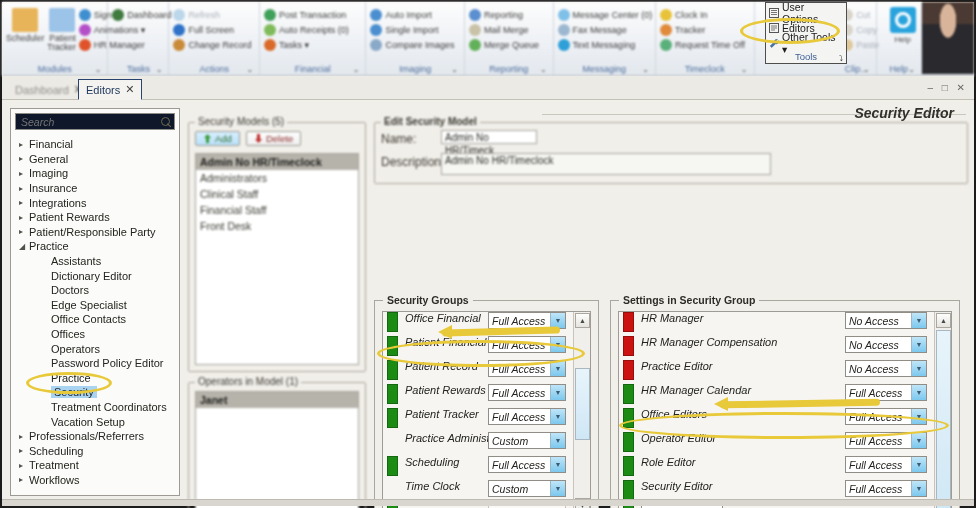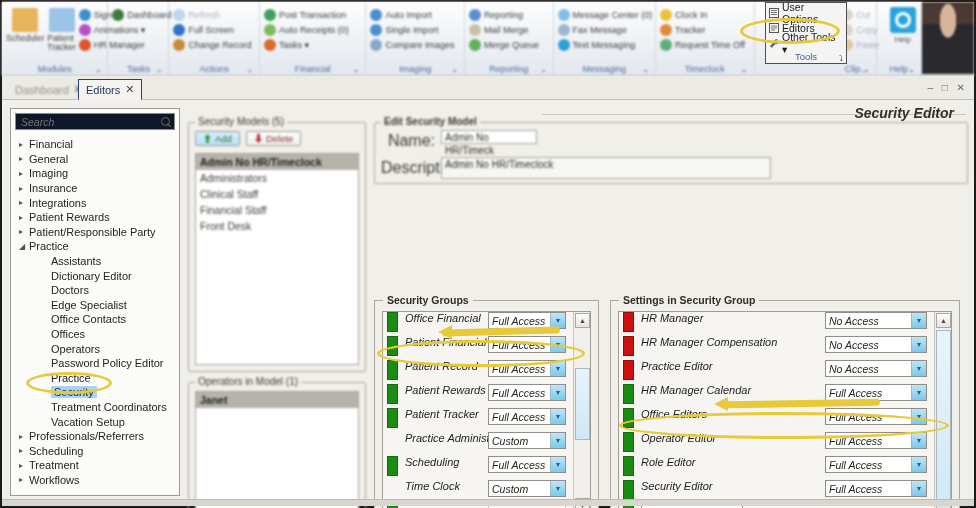--- a/index.html
+++ b/index.html
@@ -26,21 +26,21 @@
   .rgroup {
     display:flex; flex-direction:column; justify-content:space-between;
     border-right:1px solid #cfd6de; padding:2px 4px 0 4px;
     min-width:0;
   }
   .rgroup-body { display:flex; align-items:flex-start; gap:3px; padding-top:2px;}
   .rgroup-title { text-align:center; font-size:9px; color:#4a6a9a; padding-bottom:1px; position:relative;}
   .rgroup-title .dlg { position:absolute; right:2px; bottom:1px; font-size:8px; color:#555;}
   .bigbtn { display:flex; flex-direction:column; align-items:center; width:40px; padding-top:2px;}
   .bigbtn .ico { width:26px; height:24px; border-radius:2px; }
-  .bigbtn .lbl { font-size:8.5px; color:#3b3b3b; text-align:left; line-height:1.05; margin-top:2px;}
+  .bigbtn .lbl { font-size:8.5px; color:#3b3b3b; text-align:right; line-height:1.05; margin-top:2px;}
   .smcol { display:flex; flex-direction:column; gap:3px; padding-top:3px;}
   .smbtn { display:flex; align-items:center; gap:3px; font-size:9px; color:#3b3b3b; white-space:nowrap;}
   .smbtn .sico { width:12px; height:12px; border-radius:50%; flex:none;}
   .smbtn.dim { color:#a9b0ba; }
 
   
   .tools-box {
     position:absolute; left:763px; top:0px; width:82px; height:62px;
     background:#f4f4f2; border:1px solid #4d4d4d; z-index:6;
     display:flex; flex-direction:column; justify-content:space-between;
@@ -101,42 +101,42 @@
   .minibtn.del { background:linear-gradient(#fdfdfd,#efefef); color:#8d2b2b;}
   .listbox { position:absolute; left:6px; right:6px; top:30px; bottom:6px; background:#fff; border:1px solid #a5a39c; overflow:hidden;}
   .listbox.nobtn { top:8px; }
   .litem { height:16px; line-height:16px; padding-left:4px; font-size:10.5px; color:#3a3a33;}
   .litem.sel { background:#b6b3ab; color:#1e1e1a; font-weight:bold;}
 
   
   .esm { position:absolute; left:372px; top:22px; right:6px; height:62px; }
   .esm .cap { position:absolute; top:-7px; left:6px; background:#f1efe9; padding:0 3px; font-size:10px; color:#3a3831; font-weight:bold;}
   .fieldrow { display:flex; align-items:flex-start; gap:6px; padding-left:6px; margin-top:7px;}
-  .flabel { width:54px; text-align:right; font-size:16px; color:#3a3831; padding-top:2px;}
+  .flabel { width:54px; font-size:12px; color:#3a3831; padding-top:2px;}
   .ftext { width:96px; height:14px; background:#fff; border:1px solid #a5a39c; font-size:10px; padding:0 3px; color:#2d2d28; line-height:13px;}
   .ftextarea { width:330px; height:22px; background:#f6f6f3; border:1px solid #a5a39c; font-size:10px; padding:1px 3px; color:#2d2d28;}
 
   
   .panel { position:absolute; border:1px solid #a9a69e; background:#f1efe9; }
   .panel > .cap { position:absolute; top:-7px; left:8px; background:#f1efe9; padding:0 4px; font-size:10.5px; font-weight:bold; color:#2e2c27;}
   #sec-groups { left:372px; top:200px; width:225px; height:298px; }
   #sec-settings { left:608px; top:200px; width:350px; height:298px; }
 
   .rowlist { position:absolute; left:7px; right:7px; top:10px; bottom:0px; background:#f6f5f2; border:1px solid #9e9c95; overflow:hidden;}
   .rowlist .rows { position:absolute; left:0; right:18px; top:0; bottom:0; overflow:hidden; }
   .grow { display:flex; height:24px; padding-left:4px;font-style:italic; }
   .swatch { width:11px; height:20px; flex:none; margin-right:7px; border:1px solid rgba(0,0,0,.25);}
   .swatch.green { background:#1b8b14; }
   .swatch.red { background:#cc1111; }
   .swatch.none { background:transparent; border-color:transparent;}
   .gname { flex:1; font-size:11px; color:#23231f; white-space:nowrap; overflow:hidden;}
   .combo { width:78px; height:17px; border:1px solid #8f8d86; background:#fff; display:flex; align-items:center; margin-right:6px; flex:none;}
   .combo .cv { flex:1; font-size:10.5px; color:#23231f; padding-left:3px; white-space:nowrap;}
   .combo .cb { width:15px; height:15px; background:linear-gradient(#bfe5f8,#7cc8ee); border-left:1px solid #9cb7c6; display:flex; align-items:center; justify-content:center; font-size:7px; color:#3b5c73;}
-  #sec-settings .combo { width:102px; }
+  #sec-settings .combo { width:82px; }
 
   
   .vsb { position:absolute; right:0; top:0; bottom:0; width:17px; background:#f0efec; border-left:1px solid #c6c4bd;}
   .vsb .ar { width:15px; height:15px; margin:1px; background:linear-gradient(#fdfdfd,#e5e4df); border:1px solid #a9a7a0; display:flex; align-items:center; justify-content:center; font-size:7px; color:#4a4a44;}
   .vsb .ar.bot { position:absolute; bottom:1px; }
   .vsb .thumb { position:absolute; left:1px; width:15px; background:linear-gradient(#e8f4fb,#cfe7f5); border:1px solid #a9b7c0;}
 
   
   .ell { position:absolute; border:3px solid #e8c93a; border-radius:50%; pointer-events:none; z-index:9;}
   .hl-line { position:absolute; background:#e8c93a; z-index:8; }

